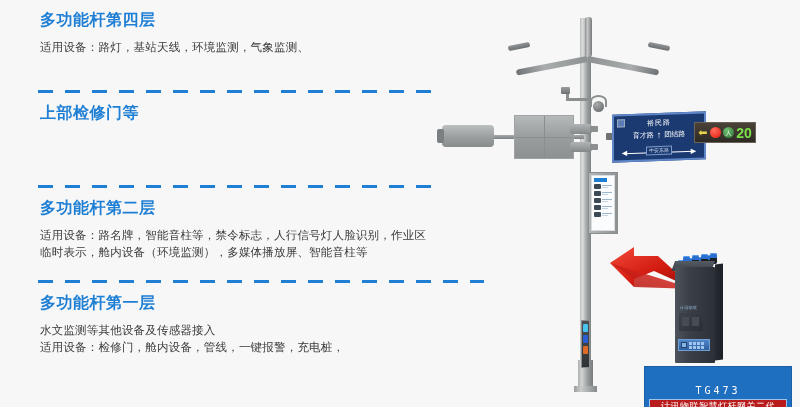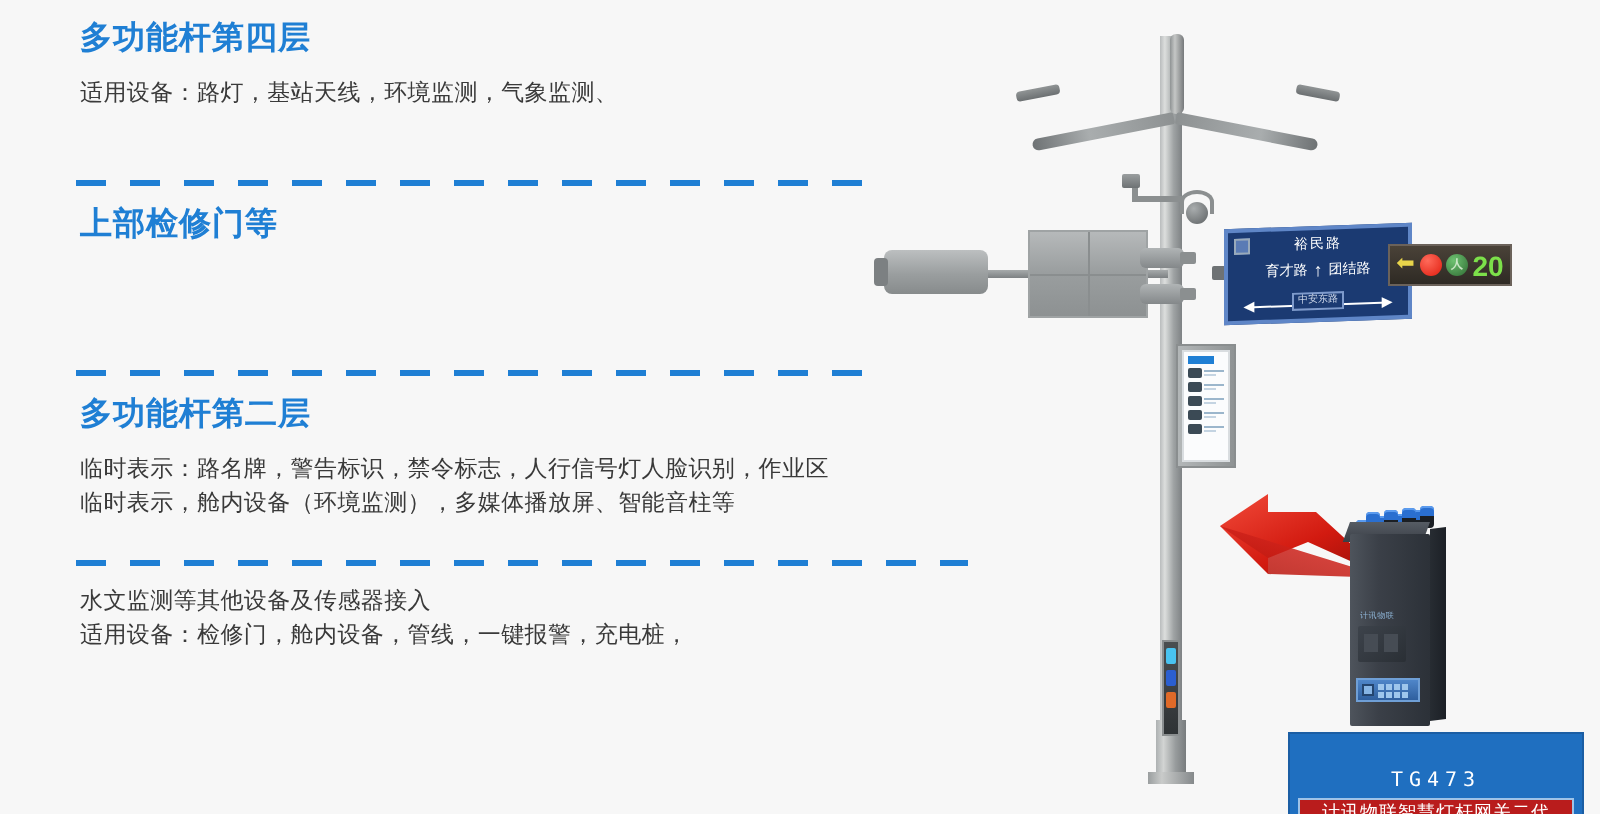--- a/index.html
+++ b/index.html
@@ -194,27 +194,28 @@
     <div class="layer" style="top:103px;">
       <div class="layer-title">上部检修门等</div>
       <div class="layer-body">
       </div>
     </div>
     <div class="divider" style="top:185px;width:404px;"></div>
 
     <div class="layer" style="top:198px;">
       <div class="layer-title">多功能杆第二层</div>
       <div class="layer-body">
-        <span>临时表示：路名牌，警告标识，禁令标志，人行信号灯人脸识别，作业区</span>
+        <span>适用设备：路名牌，智能音柱等，禁令标志，人行信号灯人脸识别，作业区</span>
         <span>临时表示，舱内设备（环境监测），多媒体播放屏、智能音柱等</span>
       </div>
     </div>
     <div class="divider" style="top:280px;width:446px;"></div>
 
     <div class="layer" style="top:293px;">
+      <div class="layer-title">多功能杆第一层</div>
       <div class="layer-body">
         <span>水文监测等其他设备及传感器接入</span>
         <span>适用设备：检修门，舱内设备，管线，一键报警，充电桩，</span>
       </div>
     </div>
   </div>
 
   <div class="pole-wrap">
 
     <div class="pole-main"></div>

